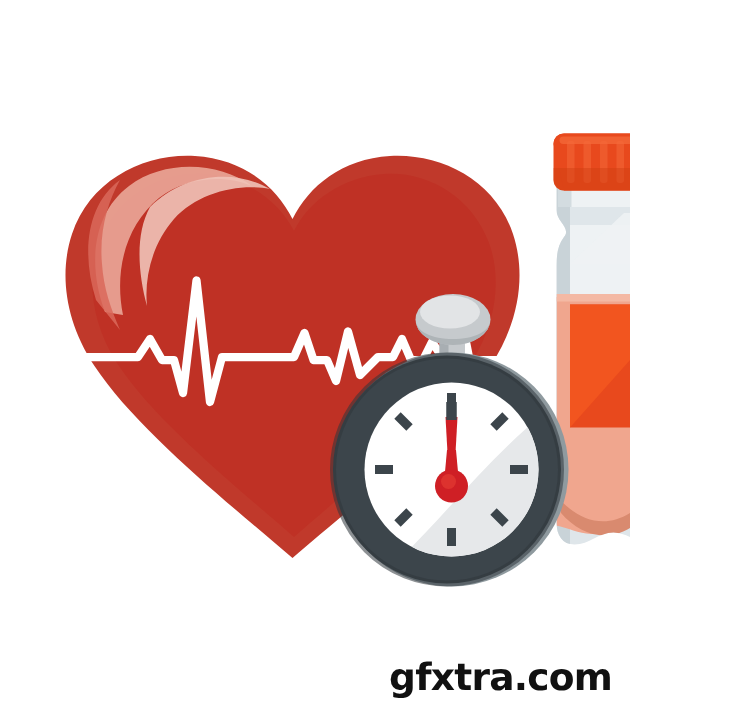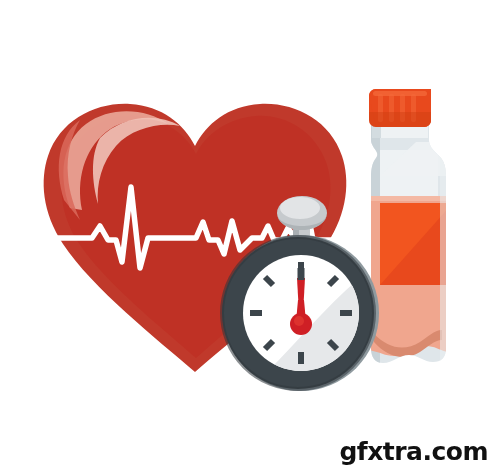--- a/index.html
+++ b/index.html
@@ -5,21 +5,21 @@
   html, body {
     margin: 0;
     padding: 0;
     background: #ffffff;
   }
   body {
     font-family: "Liberation Sans", sans-serif;
   }
   #stage {
     position: relative;
-    width: 500px;
+    width: 420px;
     height: 472px;
     background: #ffffff;
     overflow: hidden;
     border-radius: 12px;
   }
   #artboard {
     position: absolute;
     inset: 0;
     width: 500px;
     height: 472px;

